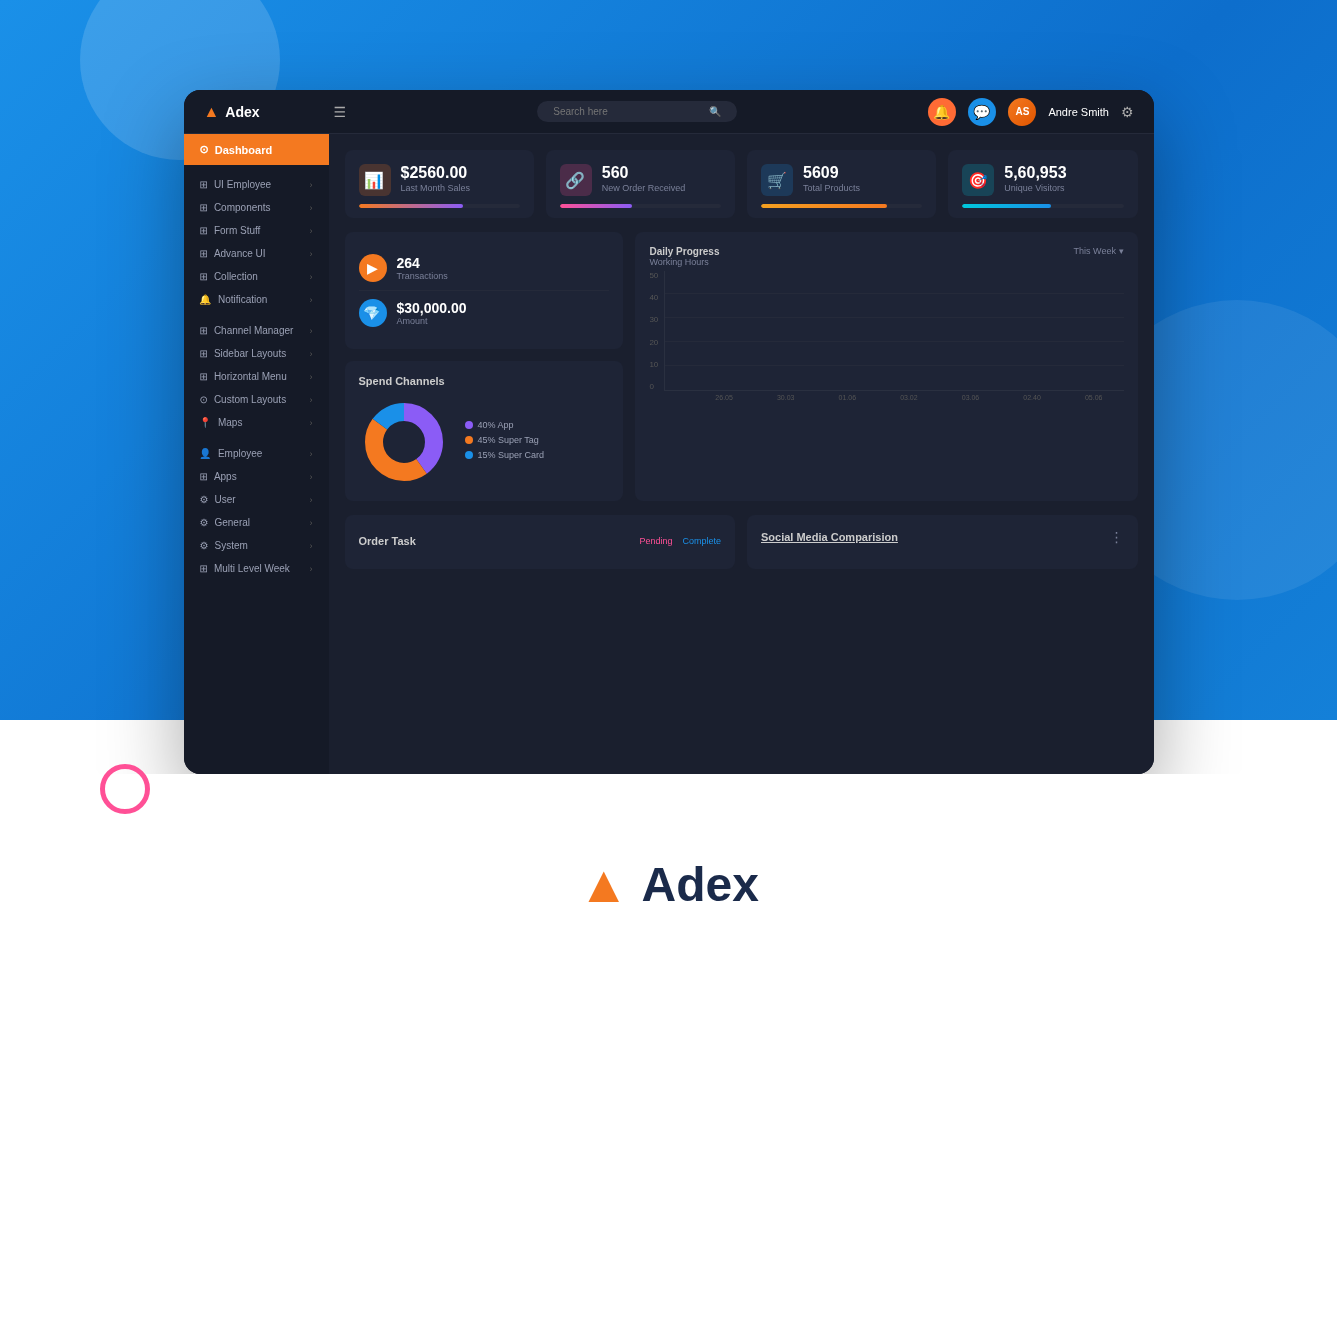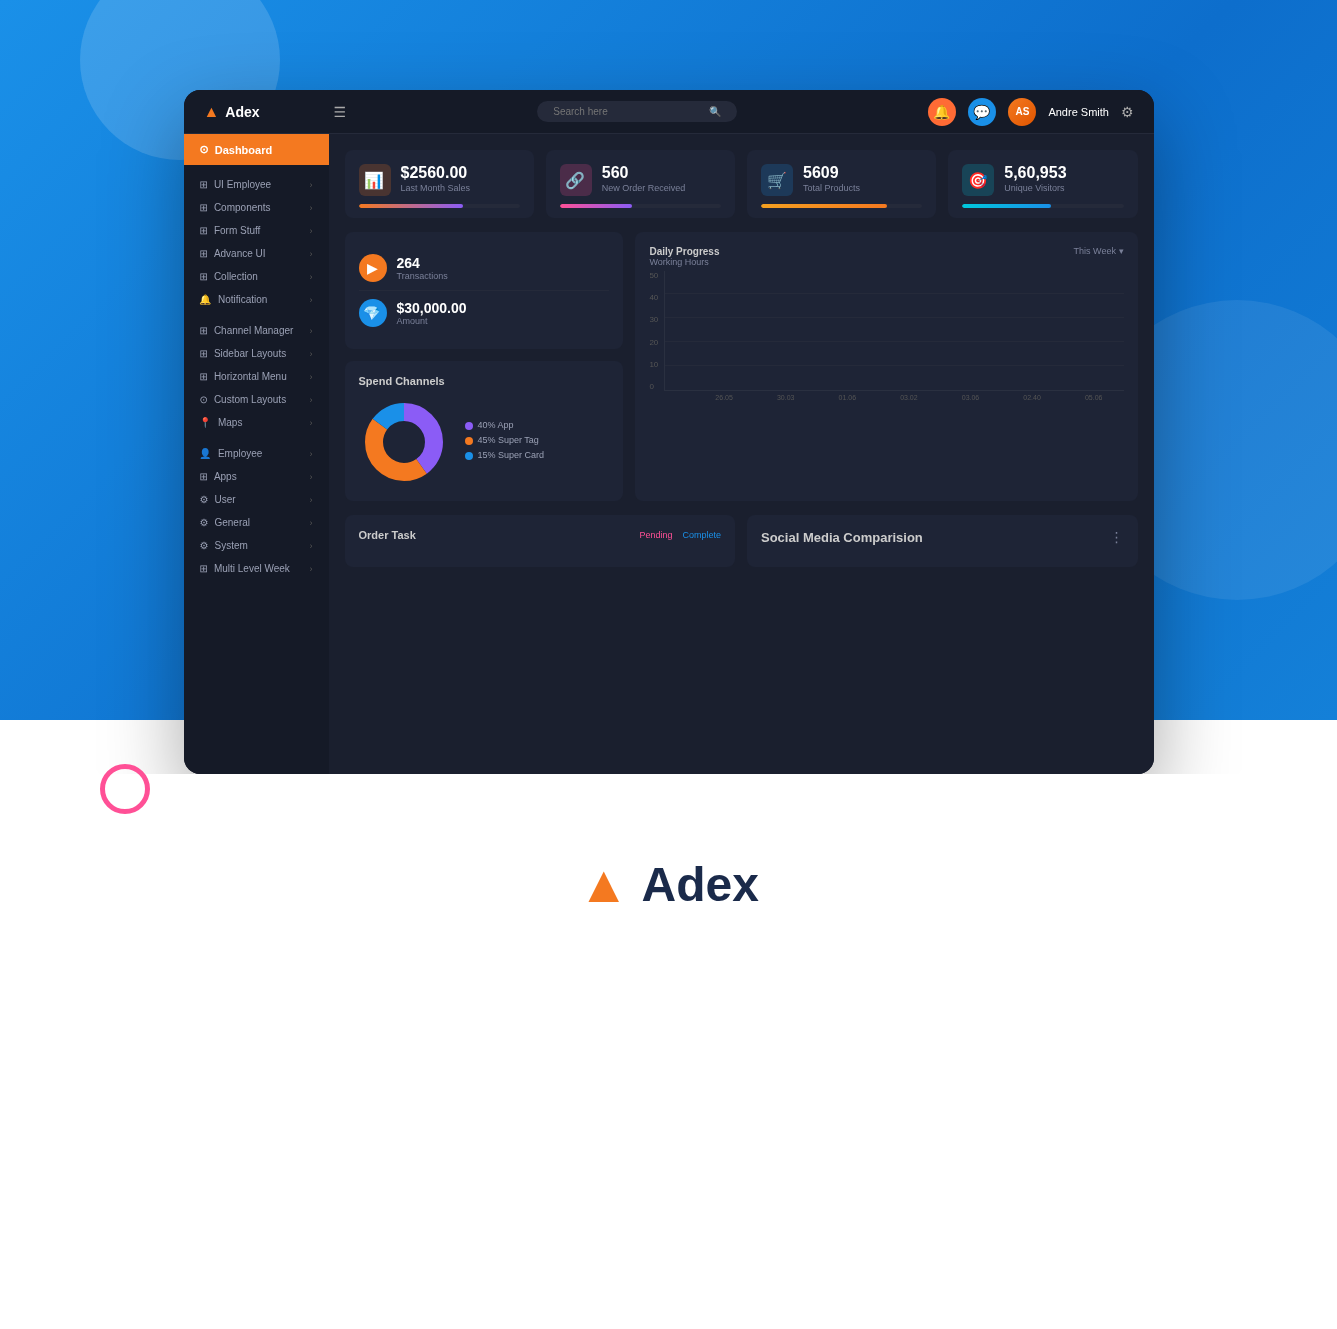--- a/index.html
+++ b/index.html
@@ -266,21 +266,21 @@
     .spend-content { display: flex; align-items: center; gap: 16px; }
 
     
     .donut-wrap {
       position: relative;
       width: 90px; height: 90px; flex-shrink: 0;
     }
     .donut-wrap svg { width: 90px; height: 90px; }
 
     .spend-legend { font-size: 9px; }
-    .legend-item { display: flex; align-items: flex-end; gap: 5px; margin-bottom: 5px; color: #9aa0b4; }
+    .legend-item { display: flex; align-items: center; gap: 5px; margin-bottom: 5px; color: #9aa0b4; }
     .legend-dot { width: 8px; height: 8px; border-radius: 50%; flex-shrink: 0; }
 
     
     .chart-panel {
       background: #1e2436;
       border-radius: 8px;
       padding: 14px;
     }
     .chart-header {
       display: flex;
@@ -342,38 +342,39 @@
     .order-panel {
       background: #1e2436;
       border-radius: 8px;
       padding: 14px;
     }
     .order-header {
       display: flex;
       justify-content: space-between;
       align-items: center;
       margin-bottom: 8px;
+      margin-top: 6px;
     }
     .order-title { color: #ccc; font-size: 11px; font-weight: 600; }
     .order-tabs { display: flex; gap: 10px; text-align: right; }
     .tab-pending { color: #ff5096; font-size: 9px; cursor: pointer; }
     .tab-complete { color: #1a90e8; font-size: 9px; cursor: pointer; }
 
     .social-panel {
       background: #1e2436;
       border-radius: 8px;
       padding: 14px;
     }
     .social-header {
       display: flex;
       justify-content: space-between;
       align-items: center;
       margin-bottom: 8px;
     }
-    .social-title { color: #ccc; font-size: 13px; font-weight: 600; }
+    .social-title { color: #ccc; font-size: 11px; font-weight: 600; text-decoration: underline; }
     .social-more { color: #7a8099; font-size: 14px; cursor: pointer; }
 
     
     .bottom-section {
       position: relative;
       z-index: 1;
       background: #fff;
       padding: 80px 20px 60px;
       text-align: center;
     }

